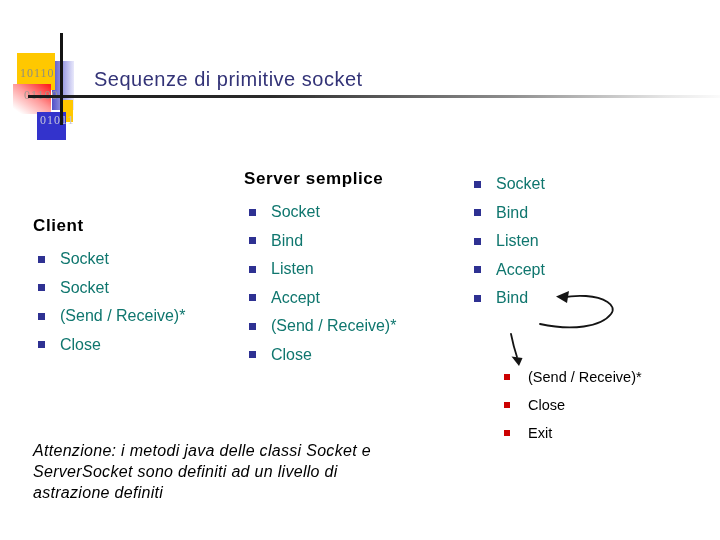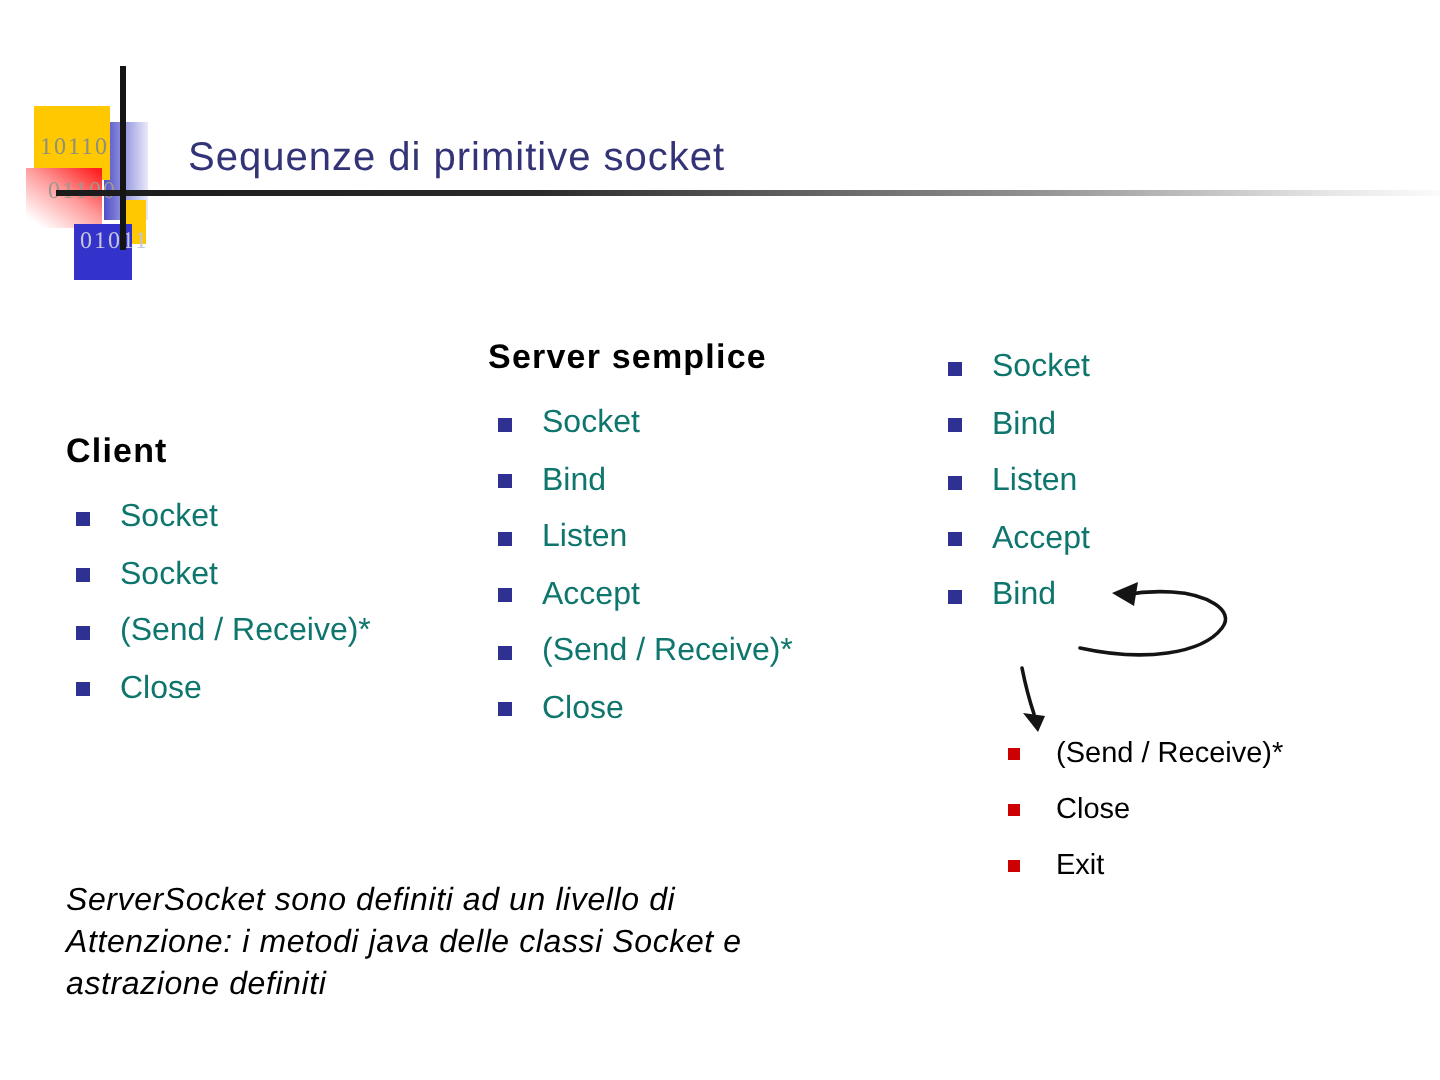--- a/index.html
+++ b/index.html
@@ -122,18 +122,18 @@
       <path d="M 540 324 C 572 331 601 327 611 314 C 618 305 603 297 586 296 C 578 295.5 570 296 562 297.5"></path>
       <polygon points="556,296.5 569,291 567,303" fill="#141414" stroke="none"></polygon>
     </g>
     <g stroke="#141414" stroke-width="1.8" fill="none" stroke-linecap="round">
       <path d="M 511 334 C 513 344 515 351 517 357"></path>
       <polygon points="519,366 511.5,356.5 522.5,358" fill="#141414" stroke="none"></polygon>
     </g>
   </svg>
 
   <div class="note">
+    <div>Attenzione: i metodi java delle classi Socket e</div>
     <div>ServerSocket sono definiti ad un livello di</div>
-    <div>Attenzione: i metodi java delle classi Socket e</div>
     <div>astrazione definiti</div>
   </div>
 
 </div>
 
 </body></html>

